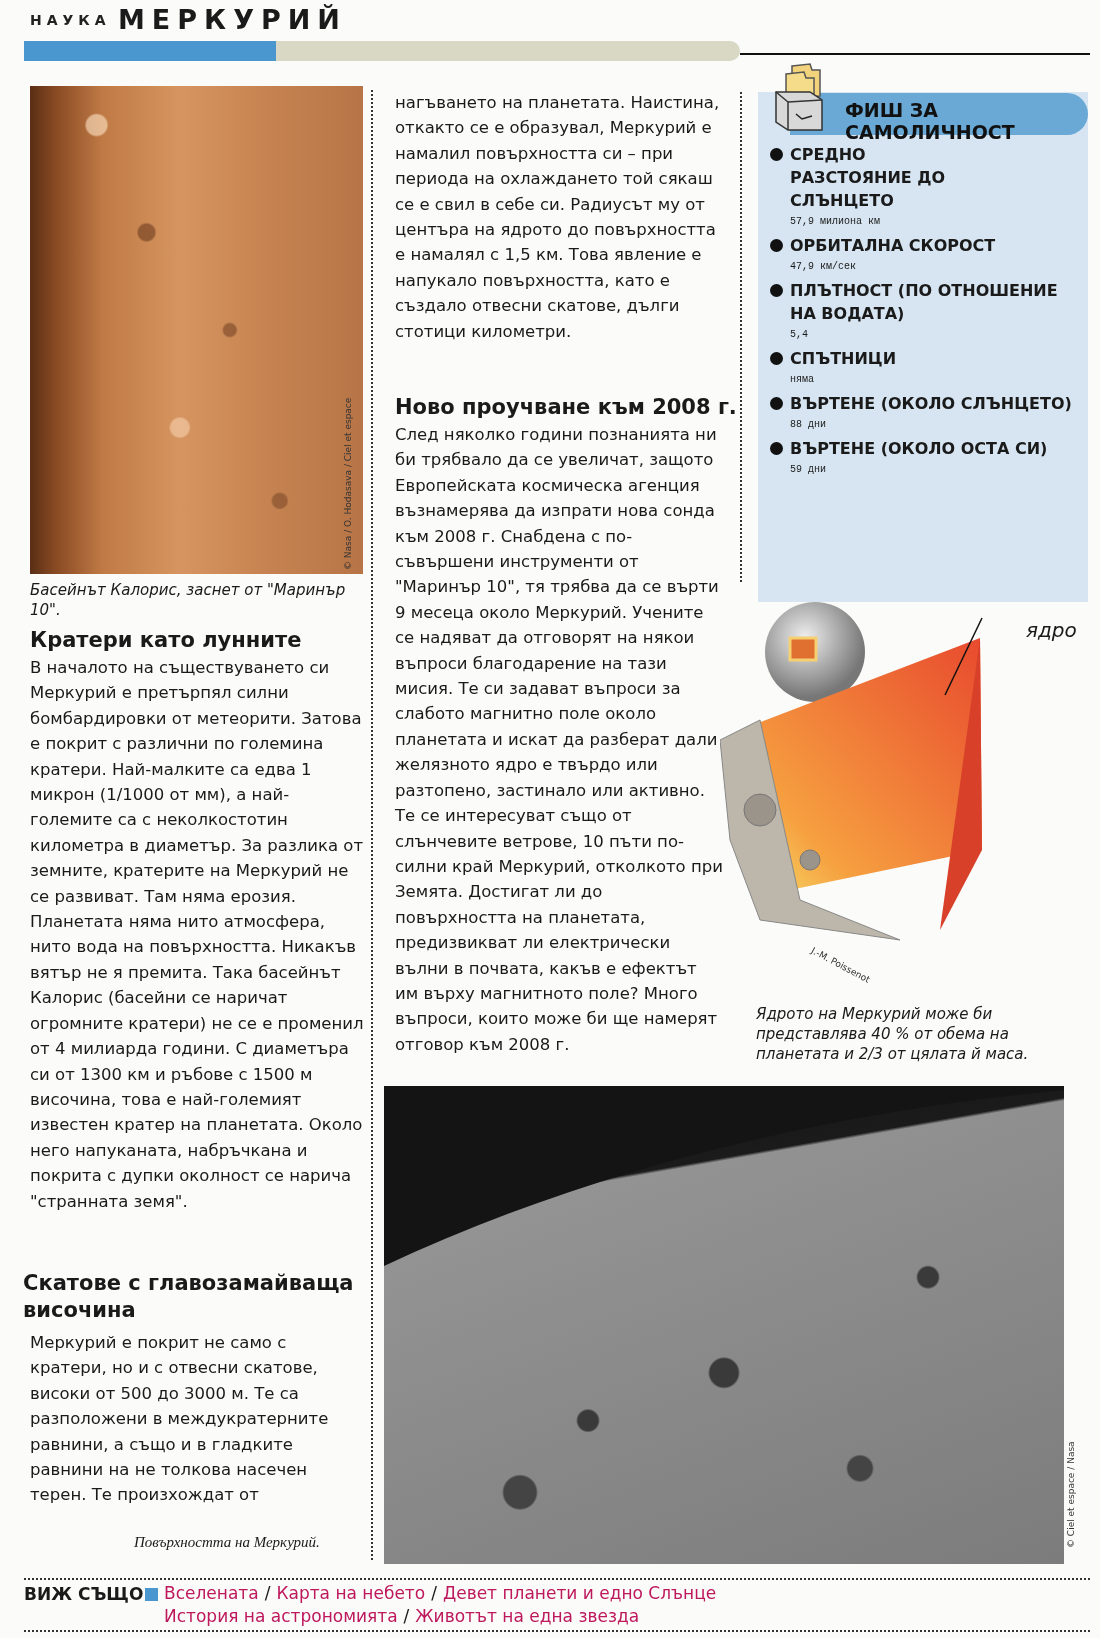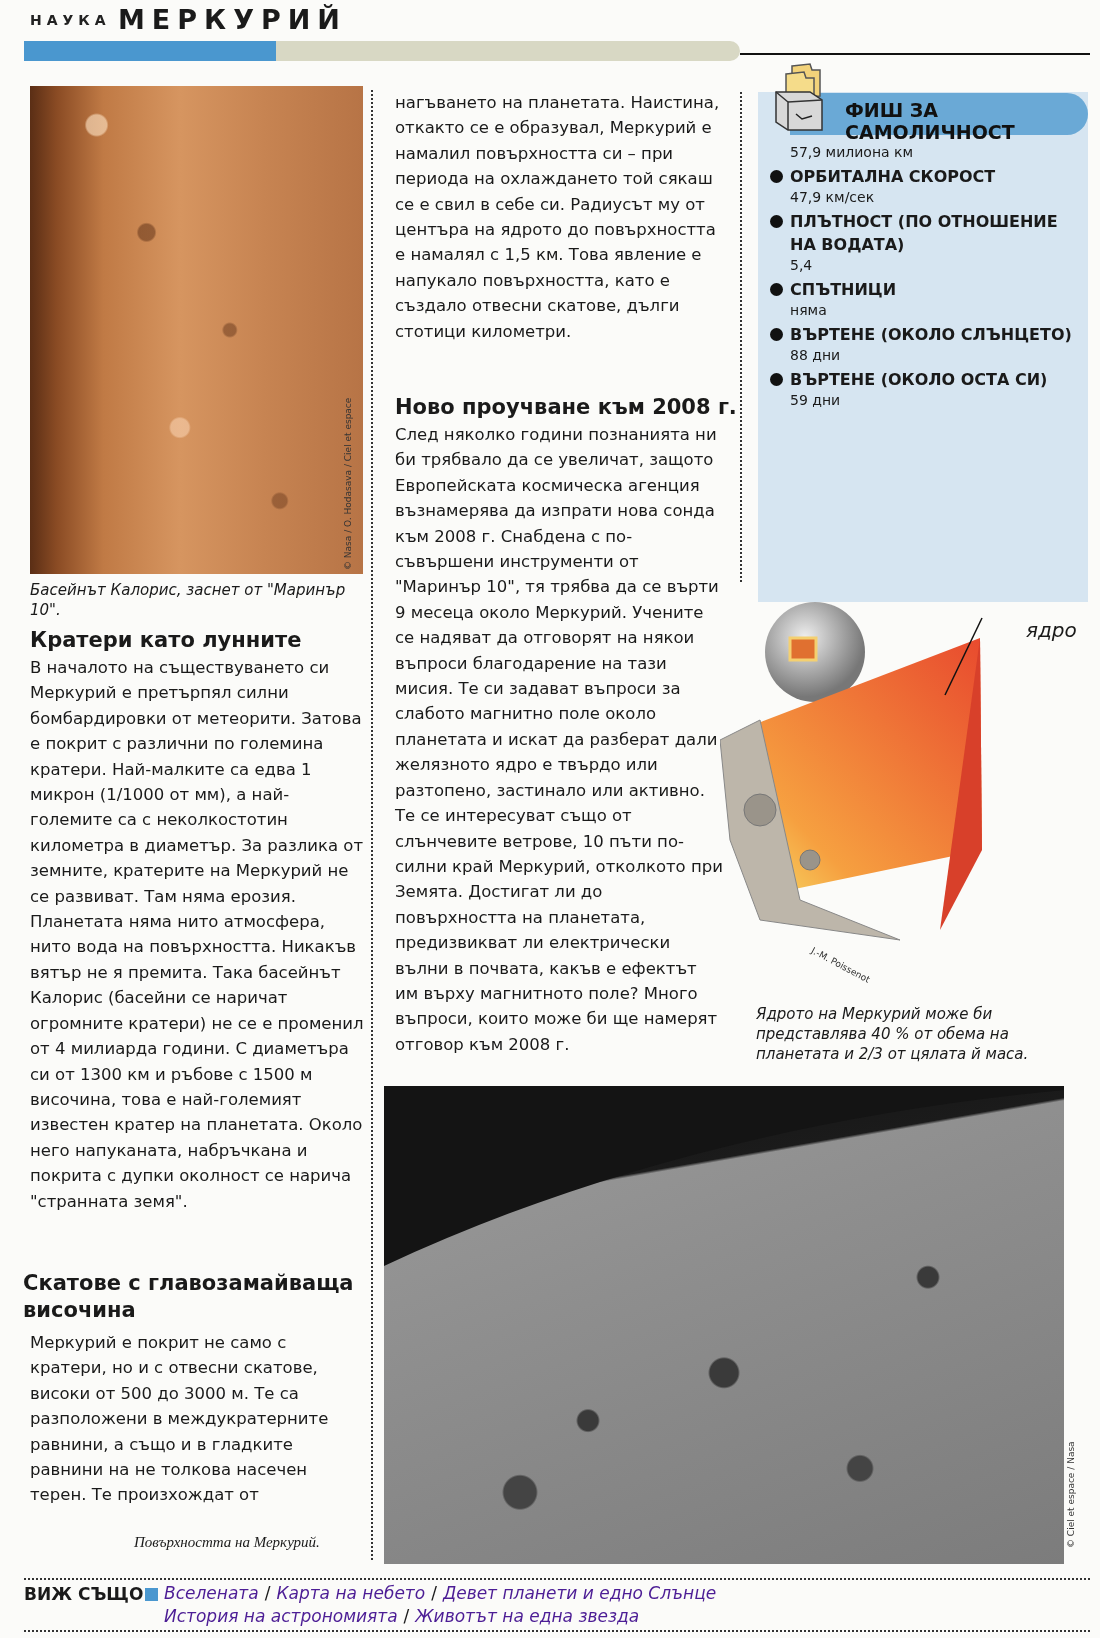--- a/index.html
+++ b/index.html
@@ -56,30 +56,30 @@
   #cap-core{left:756px;top:1004px;width:330px;}
   
   #factbox{left:758px;top:92px;width:330px;height:510px;background:#d6e5f1;}
   #fact-title{left:790px;top:93px;width:298px;height:42px;background:#6aa9d6;border-radius:0 21px 21px 0;}
   #fact-title-text{left:845px;top:99px;font-size:19px;font-weight:bold;color:#111;}
   #folder{left:770px;top:62px;width:70px;height:70px;}
   #facts{left:768px;top:143px;width:320px;}
   .fact{margin:0 0 3px 0;}
   .fact-label{font-size:16px;font-weight:bold;line-height:23px;padding-left:22px;position:relative;}
   .fact-label::before{content:"";position:absolute;left:2px;top:5px;width:13px;height:13px;border-radius:50%;background:#111;}
-  .fact-value{font-size:14px;padding-left:22px;line-height:19px;}
+  .fact-value{font-size:10px;padding-left:22px;line-height:19px;font-family:Liberation Mono, monospace;}
   
   .hdots{border-top:2px dotted #333;height:0;}
   #fdots1{left:24px;top:1578px;width:1066px;}
   #fdots2{left:24px;top:1630px;width:1066px;}
   #see-label{left:24px;top:1584px;font-size:17px;font-weight:bold;}
   #see-square{left:145px;top:1588px;width:13px;height:13px;background:#4a97cf;}
   #see-line1{left:164px;top:1583px;font-size:17px;}
   #see-line2{left:164px;top:1606px;font-size:17px;}
-  .link{color:#4c1d95;text-decoration:none;cursor:pointer;font-style:italic;}
+  .link{color:#be185d;text-decoration:none;cursor:pointer;}
   .slash{padding:0 6px;}
 </style>
 </head>
 <body>
 
 <div class="abs" id="hdr-small">НАУКА</div>
 <div class="abs" id="hdr-big">МЕРКУРИЙ</div>
 <div class="abs" id="bar-blue"></div>
 <div class="abs" id="bar-grey"></div>
 <div class="abs" id="rule-top"></div>
@@ -108,20 +108,21 @@
     <path d="M22 4 L40 2 L42 8 L50 8 L50 34 L22 36 Z" fill="#f2d27a" stroke="#555" stroke-width="1.5"></path>
     <path d="M16 12 L34 10 L36 16 L44 16 L44 40 L16 42 Z" fill="#f5dc8a" stroke="#555" stroke-width="1.5"></path>
     <path d="M6 30 L40 30 L52 38 L52 68 L18 68 L6 60 Z" fill="#d8d8d8" stroke="#333" stroke-width="1.5"></path>
     <path d="M6 30 L18 40 L18 68" fill="none" stroke="#333" stroke-width="1.5"></path>
     <path d="M18 40 L52 38" fill="none" stroke="#333" stroke-width="1.5"></path>
     <path d="M26 52 L32 57 L42 54" fill="none" stroke="#222" stroke-width="1.5"></path>
   </svg>
 </div>
 <div class="abs" id="facts">
   <div class="fact">
+    <div class="fact-label" style="width:200px">СРЕДНО РАЗСТОЯНИЕ ДО СЛЪНЦЕТО</div>
     <div class="fact-value">57,9 милиона км</div>
   </div>
   <div class="fact">
     <div class="fact-label">ОРБИТАЛНА СКОРОСТ</div>
     <div class="fact-value">47,9 км/сек</div>
   </div>
   <div class="fact">
     <div class="fact-label" style="width:270px">ПЛЪТНОСТ (ПО ОТНОШЕНИЕ НА ВОДАТА)</div>
     <div class="fact-value">5,4</div>
   </div>

